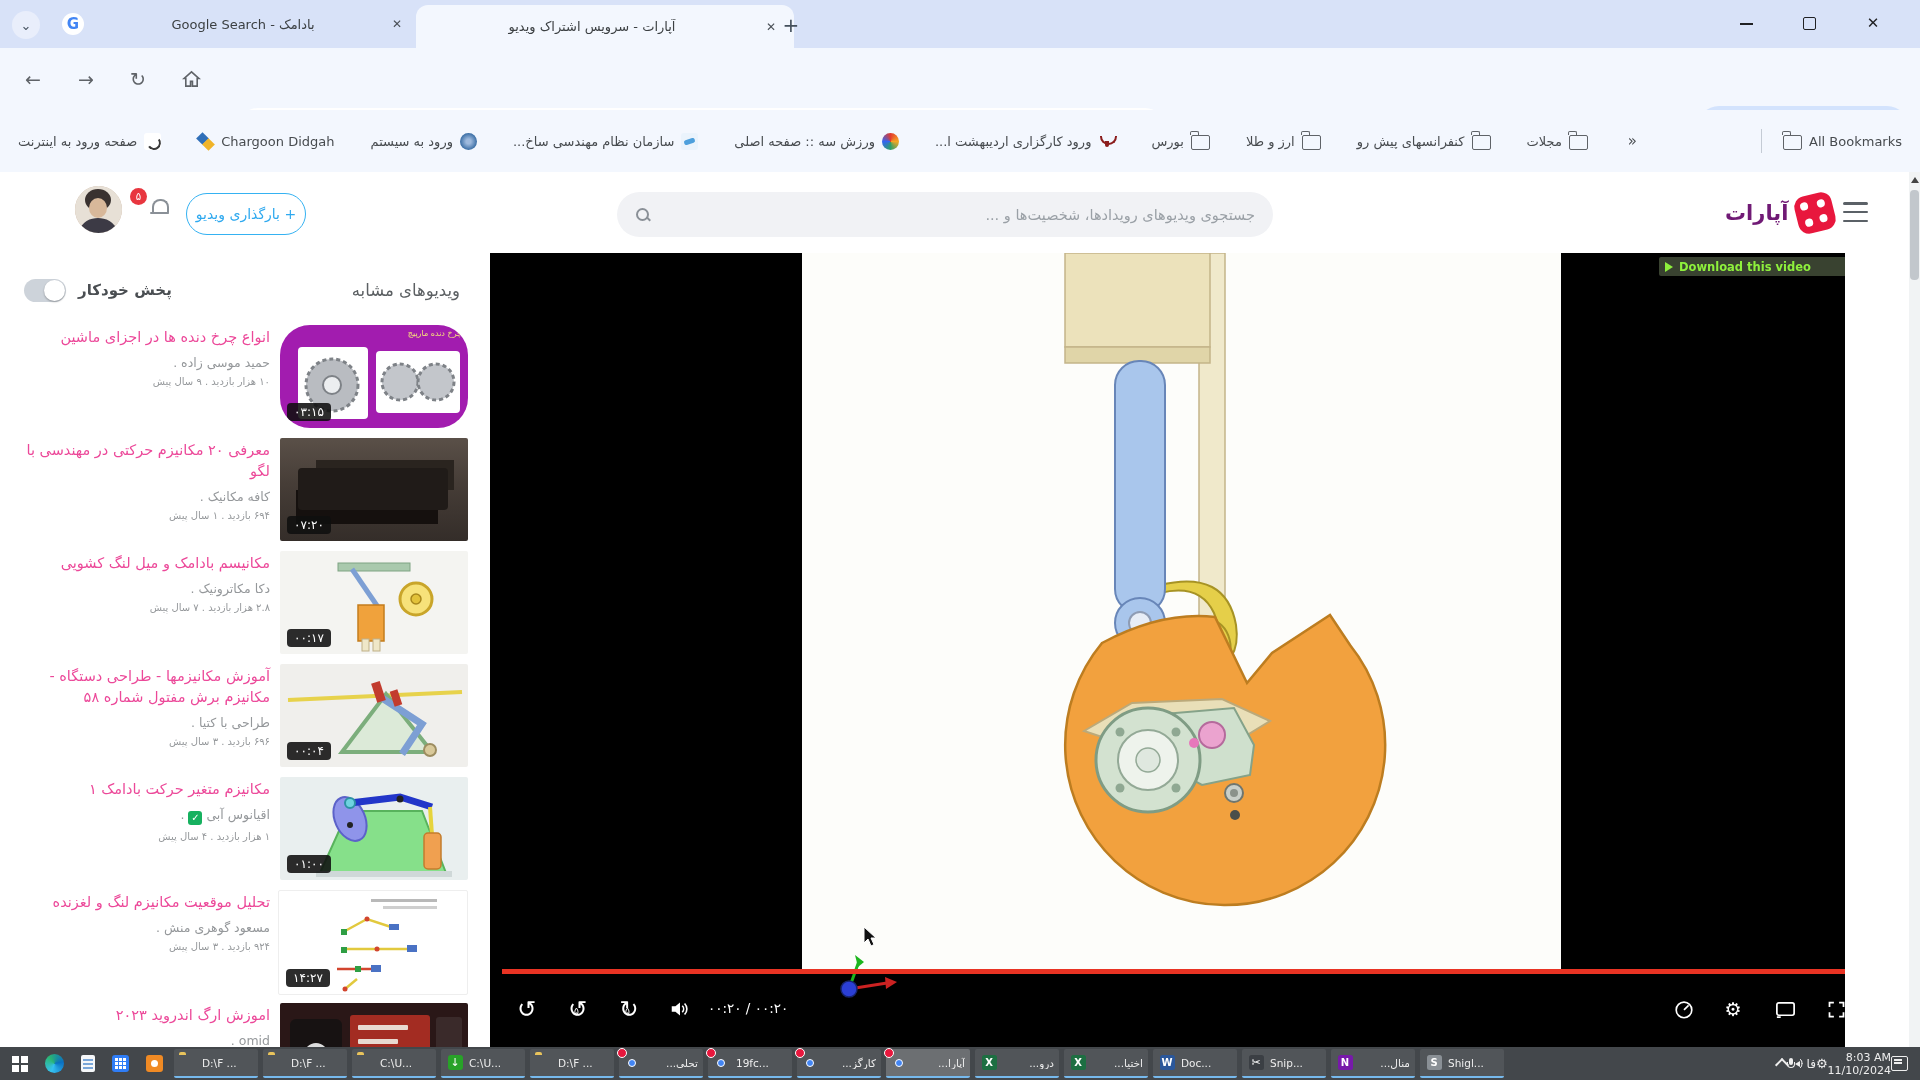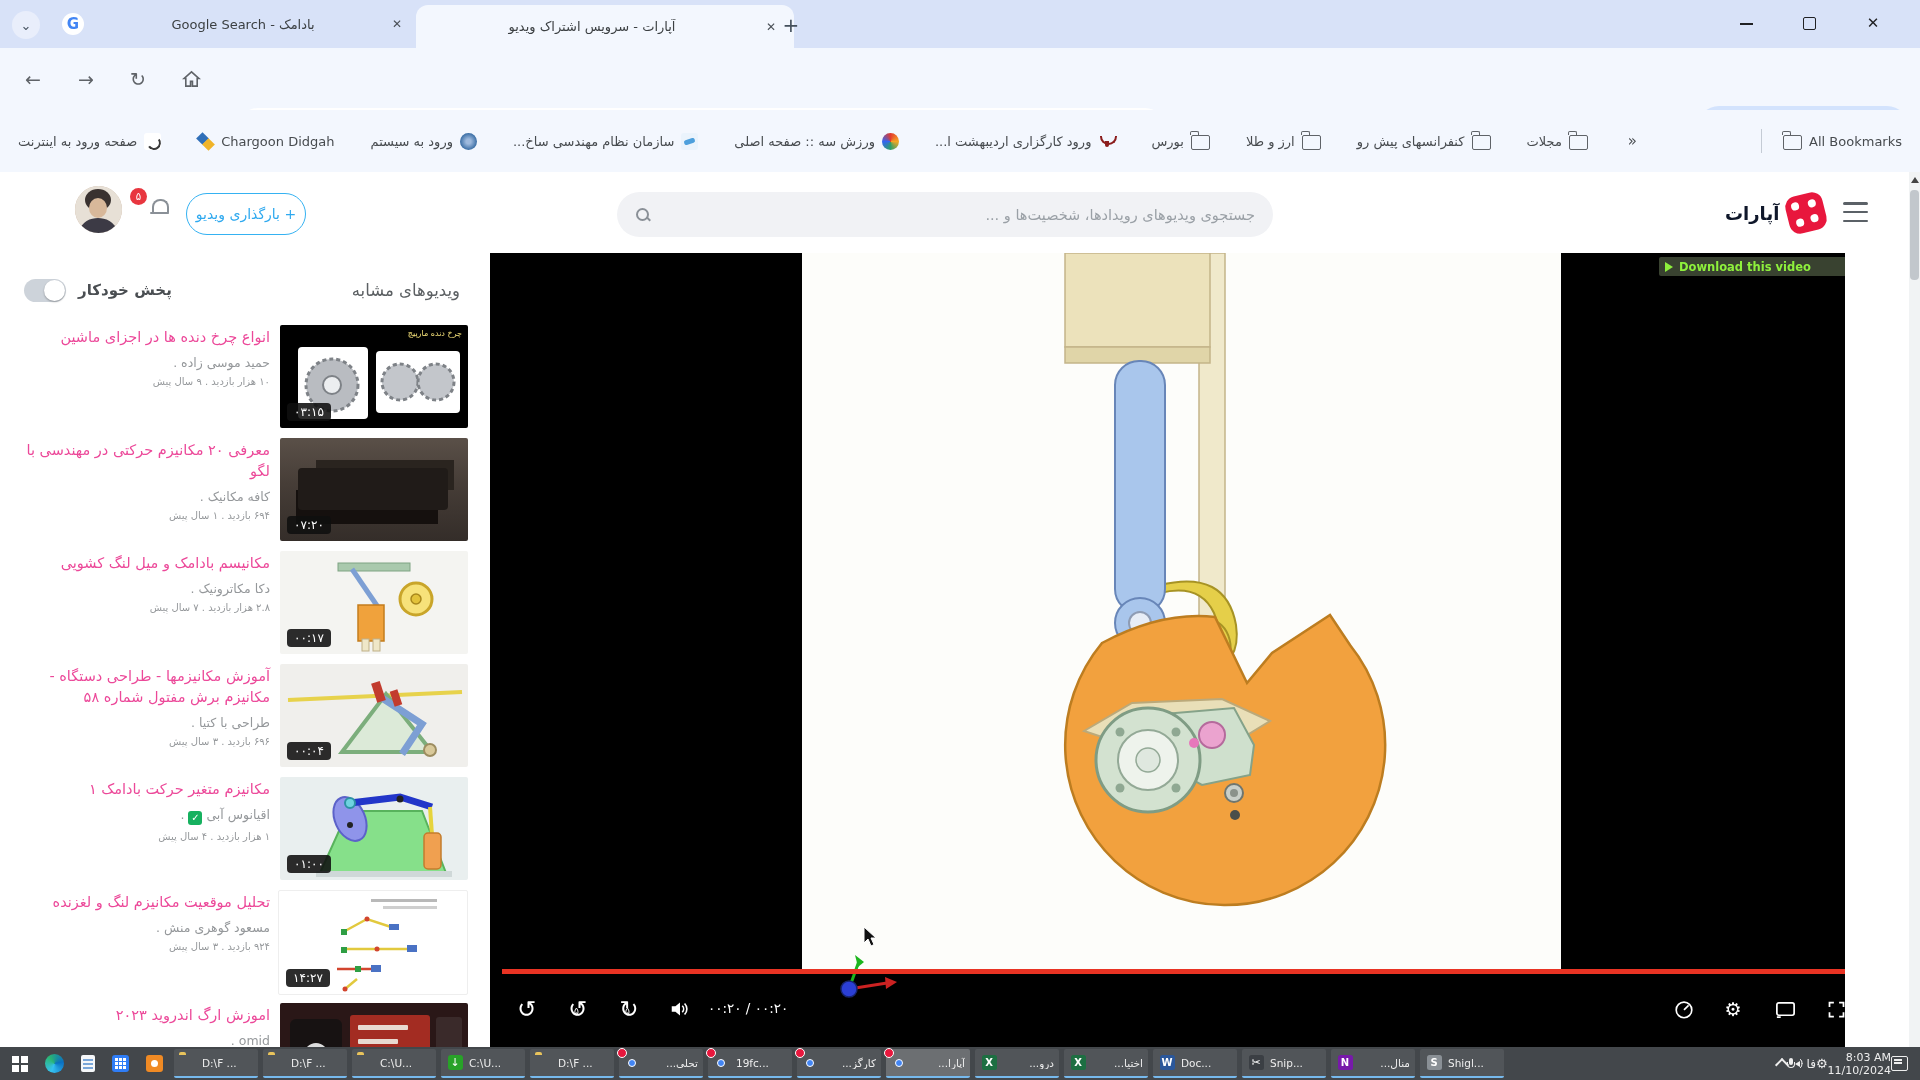--- a/index.html
+++ b/index.html
@@ -104,21 +104,21 @@
     font-size:10px;display:flex;align-items:center;justify-content:center;}
   .uploadbtn{left:186px;top:193px;width:118px;height:40px;border:1.5px solid #35b2f2;border-radius:21px;
     color:#2fa9ef;font-size:14px;display:flex;align-items:center;justify-content:center;background:#fff;}
   .searchbox{left:617px;top:192px;width:656px;height:45px;border-radius:23px;background:#f1f2f5;
     display:flex;align-items:center;padding:0 18px;box-sizing:border-box;}
   .searchbox .ph{flex:1;text-align:right;font-size:14.5px;color:#9aa0a6;}
   .mag{width:16px;height:16px;position:relative;flex:0 0 auto;}
   .mag::before{content:"";position:absolute;left:1px;top:1px;width:9px;height:9px;border:2px solid #8a9097;border-radius:50%;}
   .mag::after{content:"";position:absolute;left:11px;top:11px;width:5px;height:2px;background:#8a9097;transform:rotate(45deg);}
   .aplogo{left:1725px;top:190px;height:46px;display:flex;align-items:center;gap:8px;position:absolute;}
-  .aplogo .aptxt{font-size:18px;font-weight:bold;color:#0f172a;}
+  .aplogo .aptxt{font-size:21px;font-weight:bold;color:#701a75;}
   .apmark{width:38px;height:38px;border-radius:11px;background:#e8173d;transform:rotate(-14deg);position:relative;}
   .apmark i{position:absolute;width:8px;height:8px;border-radius:50%;background:#fff;}
   .hamb{left:1843px;top:202px;width:25px;height:20px;display:flex;flex-direction:column;justify-content:space-between;}
   .hamb i{height:2.5px;background:#5b6167;border-radius:2px;}
 
   
   .sbhead{left:18px;top:270px;width:452px;height:40px;display:flex;align-items:center;}
   .sbtitle{position:absolute;right:10px;font-size:16.5px;color:#5c6063;}
   .autoplay{position:absolute;left:6px;display:flex;align-items:center;gap:12px;}
   .toggle{width:42px;height:23px;border-radius:12px;background:#cdd3da;position:relative;}
@@ -129,21 +129,21 @@
   .vthumb{position:absolute;right:2px;top:0;width:188px;height:103px;border-radius:2px;overflow:hidden;}
   .dur{position:absolute;left:7px;bottom:7px;background:rgba(15,15,15,.88);color:#fff;font-size:12px;
     padding:2px 7px;border-radius:4px;direction:ltr;}
   .vmeta{position:absolute;right:200px;left:0;top:2px;text-align:right;direction:rtl;}
   .vtitle{font-size:14.5px;line-height:21px;color:#ec4899;font-weight:400;}
   .vchan{font-size:12.5px;color:#95989b;margin-top:7px;}
   .vstats{font-size:10px;color:#95989b;margin-top:6px;}
   .vbadge{display:inline-flex;width:14px;height:14px;border-radius:3px;background:#16b15f;color:#fff;font-size:10px;
     align-items:center;justify-content:center;vertical-align:-2px;margin:0 4px;}
   
-  .t1{background:#000000;}
+  .t1{background:#a21caf;border-radius:30px;}
   .t1 .cap{position:absolute;right:6px;top:4px;font-size:8px;color:#f6e27a;}
   .t2{background:linear-gradient(180deg,#5a5048 0%,#463d37 45%,#342d29 100%);}
   .t2::before{content:"";position:absolute;left:18px;top:30px;width:150px;height:42px;background:#201b18;border-radius:4px;
     box-shadow:12px -14px 0 -6px #2a241f, -6px 18px 0 -4px #15100e;}
   .t7{background:#2a1717;}
   .t7 .knob{position:absolute;left:10px;top:16px;width:52px;height:70px;background:#171212;border-radius:6px;}
   .t7 .knob::after{content:"";position:absolute;left:14px;top:24px;width:24px;height:24px;border-radius:50%;background:#ddd;}
   .t7 .panel{position:absolute;left:70px;top:12px;width:80px;height:78px;background:#a32c22;border-radius:3px;}
   .t7 .panel i{position:absolute;left:8px;height:5px;background:#e8d9d0;border-radius:1px;}
   .t7 .col{position:absolute;right:6px;top:14px;width:26px;height:74px;background:#3a2a2a;border-radius:3px;}

